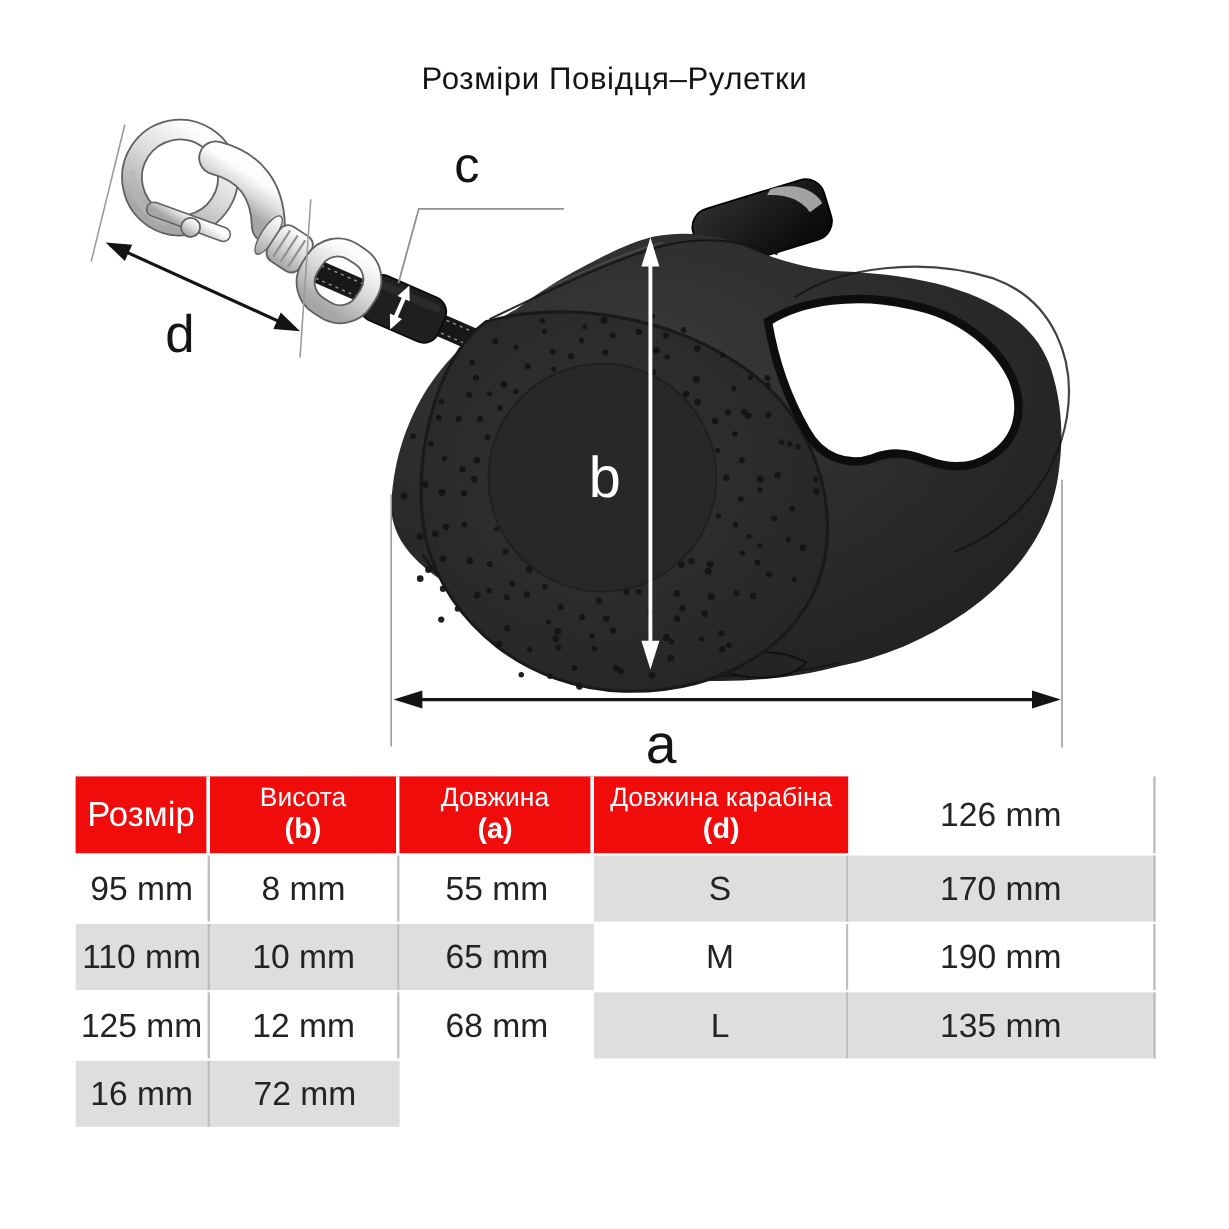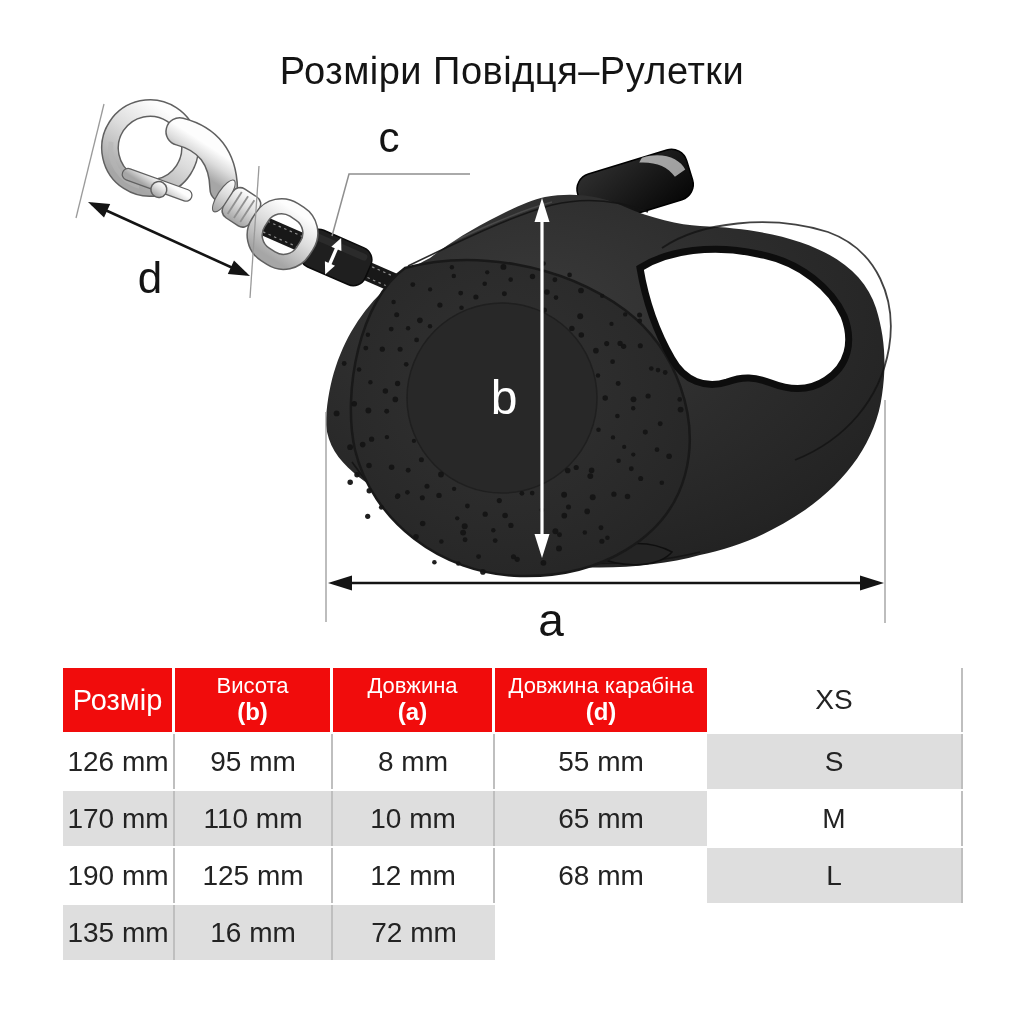--- a/index.html
+++ b/index.html
@@ -1,24 +1,24 @@
 <!DOCTYPE html>
 <html style="--accent-red: #f10c0c; --row-alt-gray: #dedede; --table-line-gray: #bfbfbf; --text-dark: #232323; --body-black: #2b2b2b; --metal-silver: #d9d9d9; --dimension-black: #141414; --dimension-white: #ffffff;"><head>
 <meta charset="utf-8">
 <style>
   *{margin:0;padding:0;box-sizing:border-box}
   html,body{background:#ffffff}
   .page{position:relative;width:1024px;height:1024px;background:#fff;overflow:hidden;
         font-family:"Liberation Sans",sans-serif;color:#161616}
   .title{position:absolute;top:50px;left:0;width:100%;text-align:center;
-         font-size:38px;font-weight:500;letter-spacing:.5px;color:#141414}
+         font-size:26px;font-weight:500;letter-spacing:.5px;color:#141414}
   .diagram{position:absolute;top:96px;left:0;width:1024px;height:560px}
   .diagram svg{display:block;width:100%;height:100%;font-family:"Liberation Sans",sans-serif}
 
-  .size-table{position:absolute;left:63px;top:668px;width:900px;display:grid;
+  .size-table{position:absolute;left:63px;top:647px;width:900px;display:grid;
               grid-template-columns:112px 158px 162px 212px 256px;
               grid-template-rows:64px 55px 55px 55px 55px;row-gap:2px;background:#fff}
   .th{background:var(--accent-red,#f10c0c);color:#fff;display:flex;flex-direction:column;
       align-items:center;justify-content:center;line-height:1.12;border-right:3px solid #fff;text-align:center}
   .th.last{border-right:none}
   .th-size{font-size:29px}
   .th-label{font-size:22px}
   .th-key{font-size:24px;font-weight:bold}
   .td{display:flex;align-items:center;justify-content:center;font-size:28px;color:var(--text-dark,#232323);
       background:#fff;border-right:2px solid var(--table-line-gray,#bfbfbf)}
@@ -319,21 +319,20 @@
     </div>
     <div class="th">
       <span class="th-label">Довжина</span>
       <span class="th-key">(a)</span>
     </div>
     <div class="th last">
       <span class="th-label">Довжина карабіна</span>
       <span class="th-key">(d)</span>
     </div>
 
-    <div class="td">XS</div>
     <div class="td">126 mm</div>
     <div class="td">95 mm</div>
     <div class="td">8 mm</div>
     <div class="td last">55 mm</div>
 
     <div class="td row-gray">S</div>
     <div class="td row-gray">170 mm</div>
     <div class="td row-gray">110 mm</div>
     <div class="td row-gray">10 mm</div>
     <div class="td row-gray last">65 mm</div>

